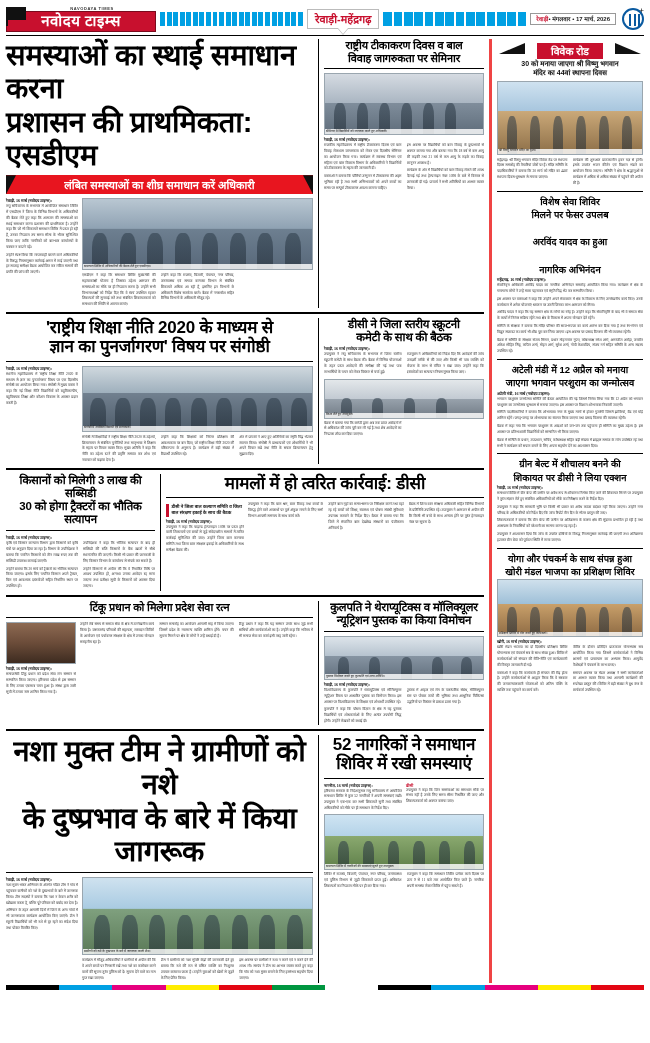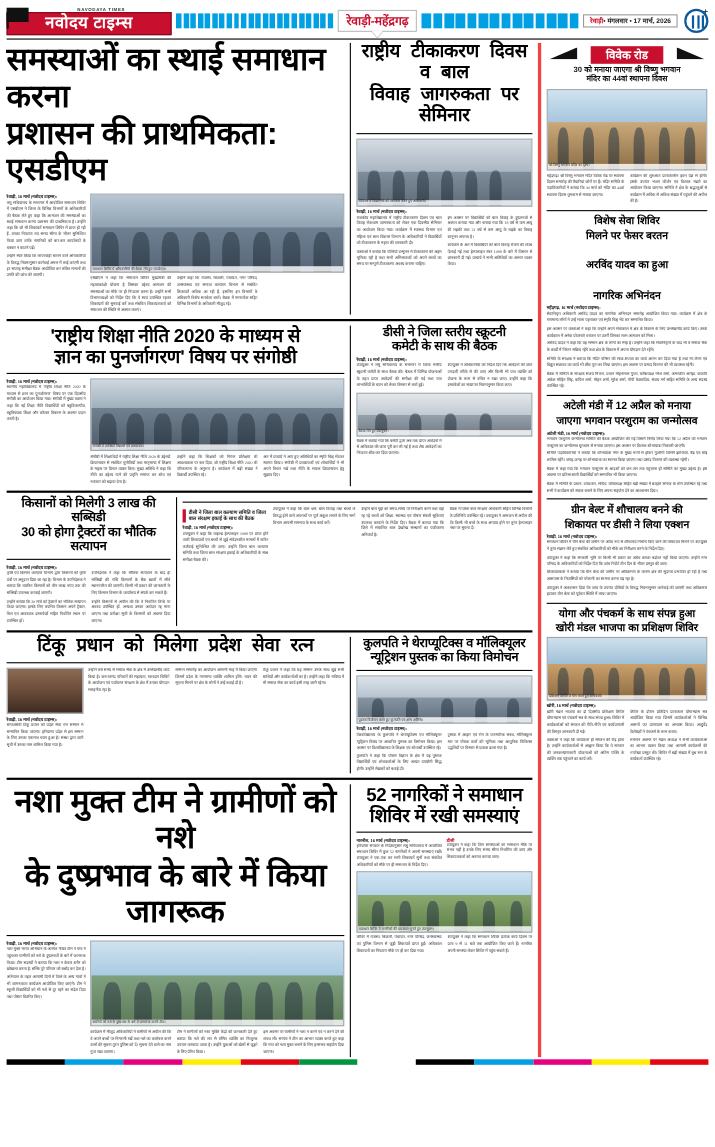--- a/index.html
+++ b/index.html
@@ -55,21 +55,21 @@
   .col-main { width:478px; flex:0 0 478px; }
   .col-right { width:154px; flex:0 0 154px; border-left:3px solid #ef4444; padding-left:5px; }
 
   
   .hl {
     font-family:"Liberation Sans",sans-serif; font-weight:bold; color:#000;
     line-height:1.14; letter-spacing:-0.2px;
   }
   .hl-xxl { font-size:29px; }
   .hl-xl  { font-size:17px; }
-  .hl-lg  { font-size:17px;font-family:Liberation Mono, monospace; }
+  .hl-lg  { font-size:11px; }
   .hl-md  { font-size:11.5px; }
   .hl-c { text-align:center; }
 
   .subband {
     background:#e8151f; color:#fff; font-family:"Liberation Sans",sans-serif; font-weight:bold;
     font-size:11px; text-align:center; padding:2px 12px; margin:3px 0 0 0; position:relative;
   }
   .subband:before, .subband:after {
     content:""; position:absolute; top:0; width:10px; height:100%; background:#111;
   }
@@ -216,20 +216,21 @@
 
   <div class="body-grid">
 
     <div class="col-main">
 
       <div style="display:flex;gap:5px;">
 
         <div style="width:313px;flex:0 0 313px;border-right:1px solid #000;padding-right:5px;">
           <div class="hl hl-xxl">समस्याओं का स्थाई समाधान करना</div>
           <div class="hl hl-xxl" style="margin-top:1px;">प्रशासन की प्राथमिकता: एसडीएम</div>
+          <div class="subband">लंबित समस्याओं का शीघ्र समाधान करें अधिकारी</div>
 
           <div style="display:flex;gap:4px;margin-top:4px;">
             <div style="width:72px;flex:0 0 72px;">
               <div class="byline">रेवाड़ी, 16 मार्च (नवोदय टाइम्स):</div>
               <div class="tx" style="margin-top:1px;">लघु सचिवालय के सभागार में आयोजित समाधान शिविर में एसडीएम ने जिला के विभिन्न विभागों के अधिकारियों की बैठक लेते हुए कहा कि आमजन की समस्याओं का स्थाई समाधान करना प्रशासन की प्राथमिकता है। उन्होंने कहा कि जो भी शिकायतें समाधान शिविर में प्राप्त हो रही हैं, उनका निपटारा तय समय सीमा के भीतर सुनिश्चित किया जाए ताकि नागरिकों को बार-बार कार्यालयों के चक्कर न काटने पड़ें।</div>
               <div class="tx" style="margin-top:2px;">उन्होंने स्पष्ट किया कि लापरवाही बरतने वाले अधिकारियों के विरुद्ध नियमानुसार कार्रवाई अमल में लाई जाएगी तथा हर सप्ताह समीक्षा बैठक आयोजित कर लंबित मामलों की प्रगति की जांच की जाएगी।</div>
             </div>
             <div style="flex:1;">
               <div class="photo ph-hall" style="height:72px;">
                 <div class="figs">
@@ -346,20 +347,21 @@
           <div class="byline">रेवाड़ी, 16 मार्च (नवोदय टाइम्स):</div>
           <div class="cols2" style="margin-top:1px;">
             <div class="tx">कृषि एवं किसान कल्याण विभाग द्वारा किसानों को कृषि यंत्रों पर अनुदान दिया जा रहा है। विभाग के उपनिदेशक ने बताया कि चयनित किसानों को तीन लाख रुपए तक की सब्सिडी उपलब्ध करवाई जाएगी।</div>
             <div class="tx" style="margin-top:2px;">उन्होंने बताया कि 20 मार्च को ट्रैक्टरों का भौतिक सत्यापन किया जाएगा। इसके लिए चयनित किसान अपने ट्रैक्टर, बिल एवं आवश्यक दस्तावेजों सहित निर्धारित स्थान पर उपस्थित हों।</div>
             <div class="tx" style="margin-top:2px;">उपनिदेशक ने कहा कि भौतिक सत्यापन के बाद ही सब्सिडी की राशि किसानों के बैंक खातों में सीधे स्थानांतरित की जाएगी। किसी भी प्रकार की जानकारी के लिए किसान विभाग के कार्यालय से संपर्क कर सकते हैं।</div>
             <div class="tx" style="margin-top:2px;">उन्होंने किसानों से अपील की कि वे निर्धारित तिथि पर अवश्य उपस्थित हों, अन्यथा उनका आवेदन रद्द माना जाएगा तथा प्रतीक्षा सूची के किसानों को अवसर दिया जाएगा।</div>
           </div>
         </div>
 
         <div style="flex:1;">
+          <div class="hl hl-xl hl-c">मामलों में हो त्वरित कार्रवाई: डीसी</div>
           <div class="ruleline"></div>
           <div style="display:flex;gap:4px;">
             <div style="width:78px;flex:0 0 78px;">
               <div class="bulletbox">
                 <div class="bar"></div>
                 <div class="bt">डीसी ने जिला बाल कल्याण समिति व जिला बाल संरक्षण इकाई के साथ की बैठक</div>
               </div>
               <div class="byline" style="margin-top:2px;">रेवाड़ी, 16 मार्च (नवोदय टाइम्स):</div>
               <div class="tx" style="margin-top:1px;">उपायुक्त ने कहा कि चाइल्ड हेल्पलाइन 1098 पर प्राप्त होने वाली शिकायतों एवं बच्चों से जुड़े संवेदनशील मामलों में त्वरित कार्रवाई सुनिश्चित की जाए। उन्होंने जिला बाल कल्याण समिति तथा जिला बाल संरक्षण इकाई के अधिकारियों के साथ समीक्षा बैठक की।</div>
             </div>
@@ -508,21 +510,21 @@
       </div>
 
       <div class="cols2" style="margin-top:3px;">
         <div class="tx">महेंद्रगढ़। श्री विष्णु भगवान मंदिर विवेक रोड पर स्थापना दिवस समारोह की तैयारियां जोरों पर हैं। मंदिर समिति के पदाधिकारियों ने बताया कि 30 मार्च को मंदिर का 44वां स्थापना दिवस धूमधाम से मनाया जाएगा।</div>
         <div class="tx" style="margin-top:2px;">कार्यक्रम की शुरुआत प्रातःकालीन हवन यज्ञ से होगी। इसके उपरांत भजन कीर्तन एवं विशाल भंडारे का आयोजन किया जाएगा। समिति ने क्षेत्र के श्रद्धालुओं से कार्यक्रम में अधिक से अधिक संख्या में पहुंचने की अपील की है।</div>
       </div>
 
       <div class="ruleline"></div>
 
       <div class="rail-hd">विशेष सेवा शिविर</div>
-      <div class="rail-hd" style="margin:0;">मिलने पर फेसर बरतन</div>
+      <div class="rail-hd" style="margin:0;">मिलने पर फेसर उपलब</div>
       <div class="rail-hd" style="margin:16px;">अरविंद यादव का हुआ</div>
       <div class="rail-hd" style="margin:0 0 2px 0;">नागरिक अभिनंदन</div>
       <div class="byline">महेंद्रगढ़, 16 मार्च (नवोदय टाइम्स):</div>
       <div class="tx" style="margin-top:1px;">सेवानिवृत्त अधिकारी अरविंद यादव का नागरिक अभिनंदन समारोह आयोजित किया गया। कार्यक्रम में क्षेत्र के गणमान्य लोगों ने उन्हें माला पहनाकर एवं स्मृति चिह्न भेंट कर सम्मानित किया।</div>
       <div class="tx" style="margin-top:2px;">इस अवसर पर वक्ताओं ने कहा कि उन्होंने अपने सेवाकाल में क्षेत्र के विकास के लिए उल्लेखनीय कार्य किए। उनके कार्यकाल में अनेक योजनाएं धरातल पर उतरीं जिनका लाभ आमजन को मिला।</div>
       <div class="tx" style="margin-top:2px;">अरविंद यादव ने कहा कि यह सम्मान क्षेत्र के लोगों का स्नेह है। उन्होंने कहा कि सेवानिवृत्ति के बाद भी वे समाज सेवा के कार्यों में निरंतर सक्रिय रहेंगे तथा क्षेत्र के विकास में अपना योगदान देते रहेंगे।</div>
 
       <div class="tx" style="margin-top:2px;">समिति के संरक्षक ने बताया कि मंदिर परिसर की साज-सज्जा का कार्य आरंभ कर दिया गया है तथा रंग-रोगन एवं विद्युत सजावट का कार्य भी शीघ्र पूरा कर लिया जाएगा। इस अवसर पर प्रसाद वितरण की भी व्यवस्था रहेगी।</div>
       <div class="tx" style="margin-top:2px;">बैठक में समिति के संरक्षक संजय मित्तल, प्रधान मोहनलाल गुप्ता, कोषाध्यक्ष रमेश शर्मा, अमरजीत अरोड़ा, जयवीर अंकेश मोहित सिंह, कपिल शर्मा, मोहन शर्मा, सुरेश शर्मा, गोपी केशवप्रिय, संजय गर्ग सहित समिति के अन्य सदस्य उपस्थित रहे।</div>
 

